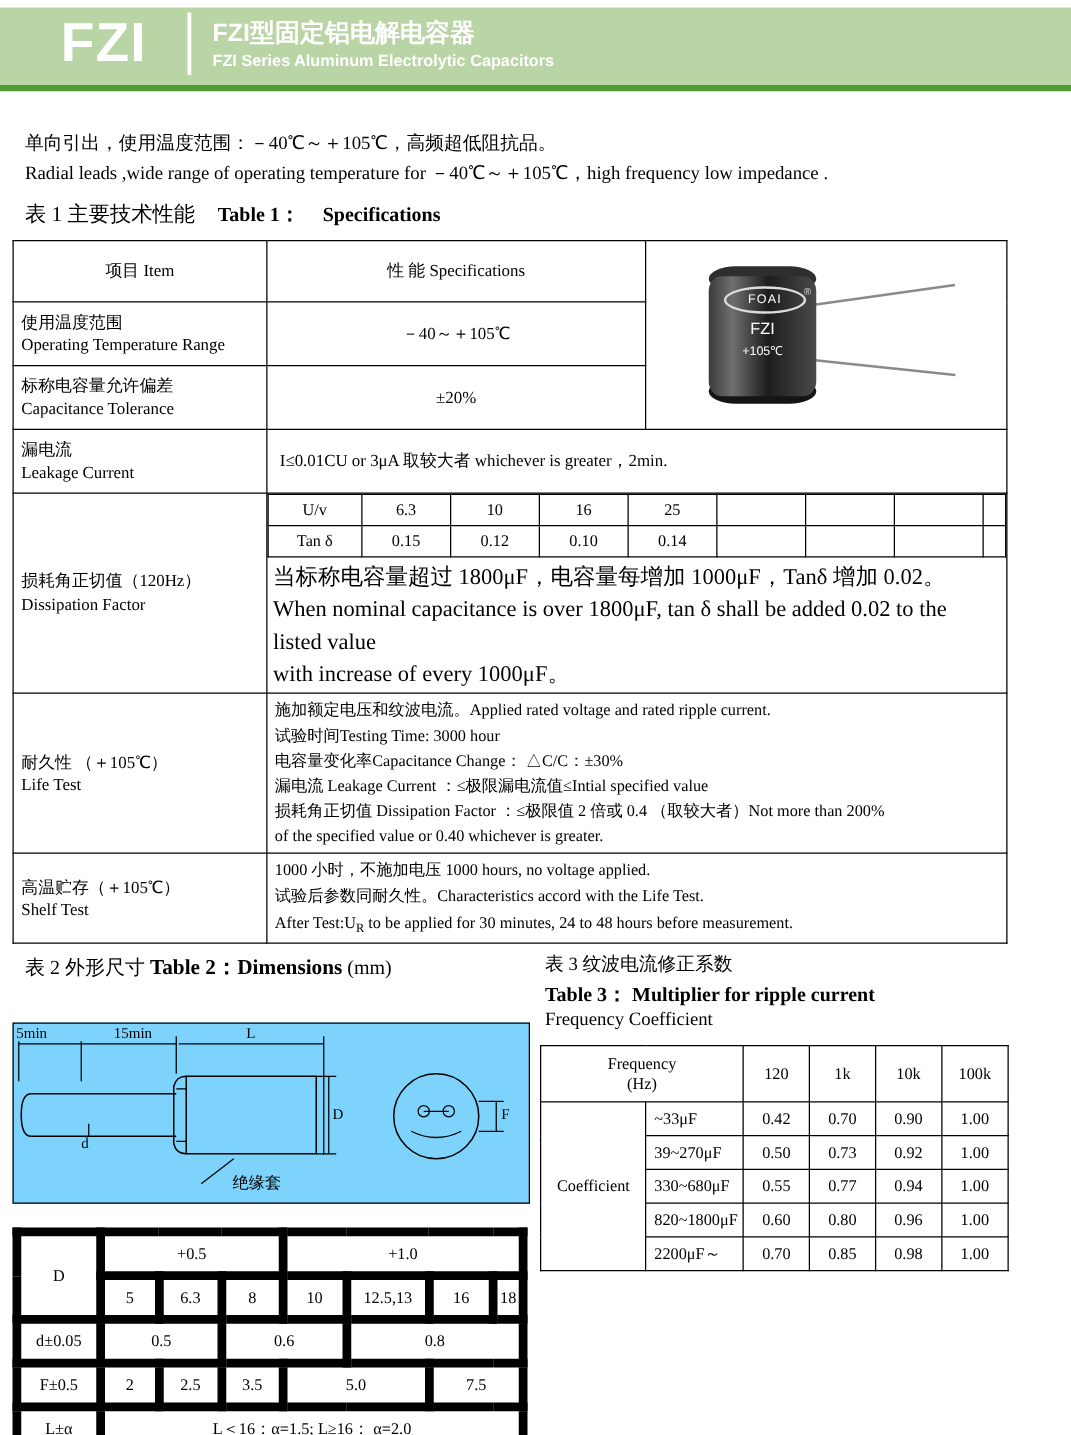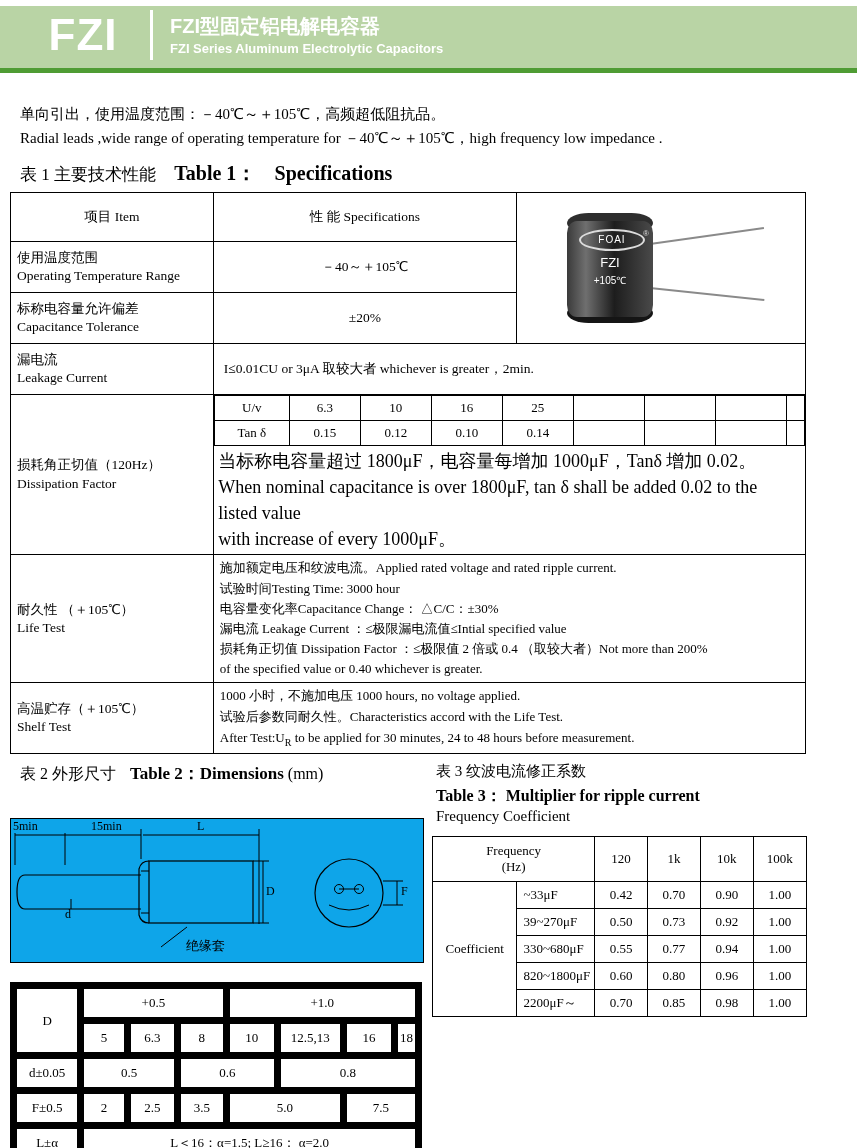--- a/index.html
+++ b/index.html
@@ -32,21 +32,21 @@
     font-family:"Liberation Sans", sans-serif;font-weight:bold;font-size:20px;color:#ffffff;
   }
   .banner-en{
     position:absolute;left:170px;top:41px;
     font-family:"Liberation Sans", sans-serif;font-weight:bold;font-size:13px;color:#ffffff;
   }
   
   .intro1{position:absolute;left:20px;top:105px;font-size:15px;}
   .intro2{position:absolute;left:20px;top:129px;font-size:15px;}
   .t1-title{position:absolute;left:20px;top:160px;font-size:17px;}
-  .t1-title b{font-size:20px;}
+  .t1-title b{font-size:16px;}
   .t1-title .sp{margin-left:14px;}
   
   .table1{
     position:absolute;left:10px;top:192px;width:796px;
     border-collapse:collapse;font-size:13.5px;border-radius:10px;
   }
   .table1 td{border:1px solid #000;padding:3px 6px;vertical-align:middle;}
   .t1-left{width:200px;}
   .two-line{line-height:1.35;}
   .center{text-align:center;}
@@ -97,21 +97,21 @@
   .shelf-cell{line-height:1.6;font-size:13px;padding:4px 6px;}
   
   .t2-title{position:absolute;left:20px;top:762px;font-size:16px;}
   .t2-title b{font-size:17px;}
   .t3-title-cn{position:absolute;left:436px;top:762px;font-size:15px;}
   .t3-title-en{position:absolute;left:436px;top:786px;font-size:16px;font-weight:bold;}
   .t3-title-en2{position:absolute;left:436px;top:808px;font-size:15px;font-weight:normal;}
   
   .drawbox{
     position:absolute;left:10px;top:818px;width:412px;height:143px;
-    border:1px solid #000;background:#0ea5e9;
+    border:1px solid #000;background:#7dd3fc;
   }
   .dim-txt{position:absolute;font-size:12px;font-family:"Liberation Serif",serif;}
   
   .table2{
     position:absolute;left:10px;top:982px;width:412px;border-collapse:collapse;font-size:13px;
   }
   .table2 td{border:7px solid #000000;text-align:center;padding:3px 2px;height:22px;}
   
   .table3{
     position:absolute;left:432px;top:836px;width:375px;border-collapse:collapse;font-size:13px;
@@ -251,21 +251,21 @@
       <div>
         <span>After Test:U</span><span class="sub">R</span><span> to be applied for 30 minutes, 24 to 48 hours before measurement.</span>
       </div>
     </td>
   </tr>
 </tbody>
   </table>
 
 <div class="t2-title">
   <span>表 2  外形尺寸</span>
-  <b style="margin-left:10px;">Table 2：Dimensions</b>
+  <b style="">Table 2：Dimensions</b>
   <span>(mm)</span>
 </div>
 <div class="t3-title-cn">表 3  纹波电流修正系数</div>
 <div class="t3-title-en">Table 3： Multiplier for ripple current</div>
 <div class="t3-title-en2">Frequency Coefficient</div>
 
 <div class="drawbox">
   <svg width="410" height="141" viewBox="0 0 410 141">
 
     <line x1="4" y1="14" x2="4" y2="46" stroke="#000" stroke-width="1"></line>

